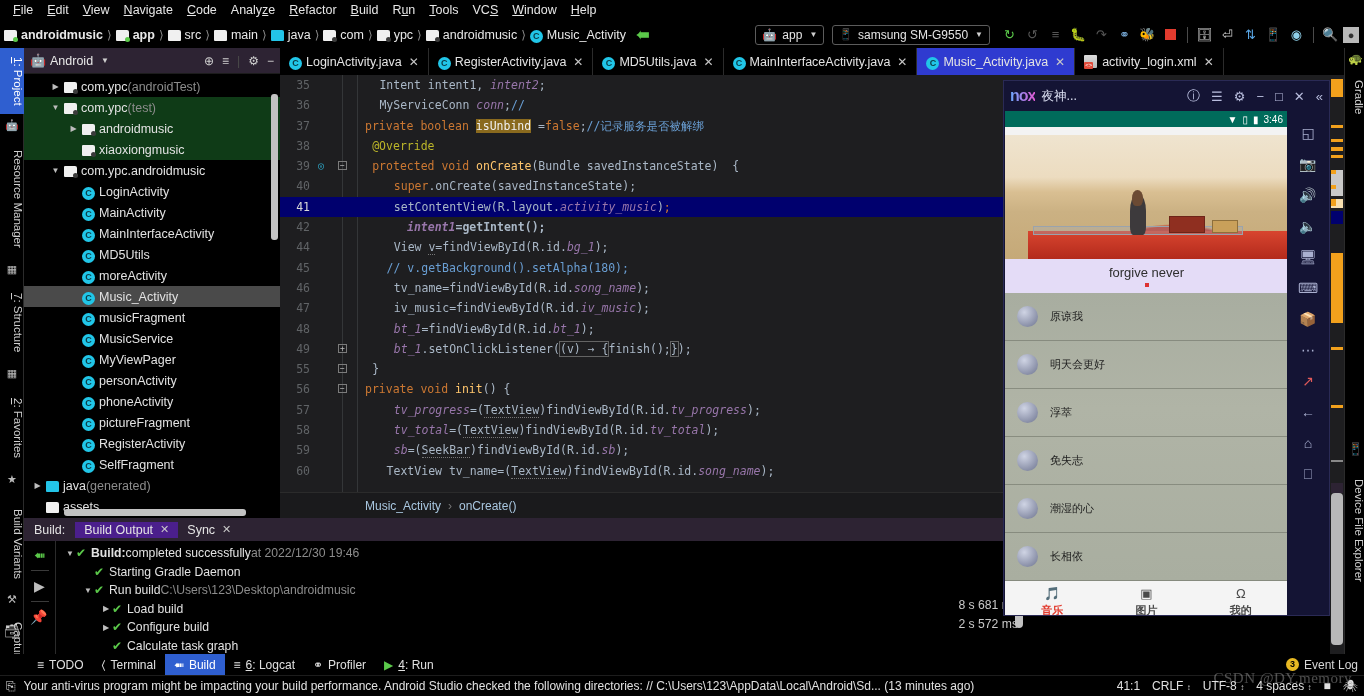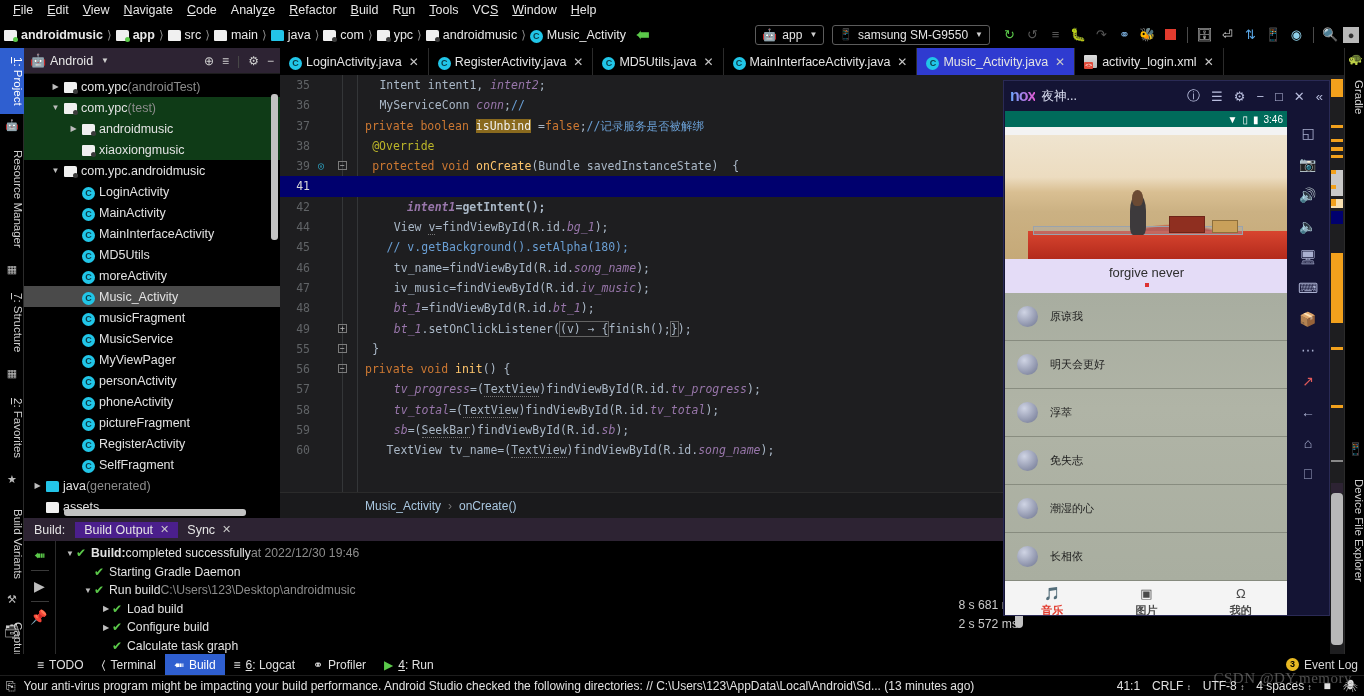--- a/index.html
+++ b/index.html
@@ -626,21 +626,22 @@
 
   <div class="editor">
     <div class="editor-vline" style="left:62px;"></div>
     <div class="editor-vline" style="left:77px;"></div>
     <div id="codearea">
         <div class="codeline"><span class="gutter-num">35</span><span class="code-txt" style="left: 99.4px;"><span class="pun">Intent intent1,</span> <span class="fld">intent2</span><span class="pun">;</span></span></div>
         <div class="codeline"><span class="gutter-num">36</span><span class="code-txt" style="left: 99.4px;"><span class="pun">MyServiceConn </span><span class="fld">conn</span><span class="pun">;</span><span class="cmt">//</span></span></div>
         <div class="codeline"><span class="gutter-num">37</span><span class="code-txt" style="left: 85px;"><span class="kw">private boolean </span><span class="hlbg">isUnbind</span> <span class="pun">=</span><span class="kw">false</span><span class="pun">;</span><span class="cmt">//记录服务是否被解绑</span></span></div>
         <div class="codeline"><span class="gutter-num">38</span><span class="code-txt" style="left: 92.2px;"><span class="anno">@Override</span></span></div>
         <div class="codeline"><span class="gutter-num">39</span><span class="gutter-mark" style="left: 34px; color: rgb(47, 179, 214);">◎</span><span class="fold" style="left: 58px;">−</span><span class="code-txt" style="left: 92.2px;"><span class="kw">protected void </span><span class="mth">onCreate</span><span class="pun">(Bundle savedInstanceState)  {</span></span></div>
-        <div class="codeline hl"><span class="gutter-num">41</span></div>
+        <div class="codeline"><span class="gutter-num">40</span><span class="code-txt" style="left: 113.8px;"><span class="kw">super</span><span class="pun">.</span><span class="pun">onCreate(savedInstanceState);</span></span></div>
+        <div class="codeline hl"><span class="gutter-num">41</span><span class="code-txt" style="left: 113.8px;"><span class="pun">setContentView(R.</span><span class="pun">layout.</span><span class="fld">activity_music</span><span class="pun">)</span><span class="kw">;</span></span></div>
         <div class="codeline"><span class="gutter-num">42</span><span class="code-txt" style="left: 127px; font-weight: bold;"><span class="fld">intent1</span><span class="pun">=getIntent();</span></span></div>
         <div class="codeline"><span class="gutter-num">44</span><span class="code-txt" style="left: 113.8px;"><span class="pun">View </span><span class="wiggle">v</span><span class="pun">=findViewById(R.</span><span class="pun">id.</span><span class="fld">bg_1</span><span class="pun">);</span></span></div>
         <div class="codeline"><span class="gutter-num">45</span><span class="code-txt" style="left: 106.6px;"><span class="cmt">// v.getBackground().setAlpha(180);</span></span></div>
         <div class="codeline"><span class="gutter-num">46</span><span class="code-txt" style="left: 113.8px;"><span class="pun">tv_name=findViewById(R.</span><span class="pun">id.</span><span class="fld">song_name</span><span class="pun">);</span></span></div>
         <div class="codeline"><span class="gutter-num">47</span><span class="code-txt" style="left: 113.8px;"><span class="pun">iv_music=findViewById(R.</span><span class="pun">id.</span><span class="fld">iv_music</span><span class="pun">);</span></span></div>
         <div class="codeline"><span class="gutter-num">48</span><span class="code-txt" style="left: 113.8px;"><span class="fld">bt_1</span><span class="pun">=findViewById(R.</span><span class="pun">id.</span><span class="fld">bt_1</span><span class="pun">);</span></span></div>
         <div class="codeline"><span class="gutter-num">49</span><span class="fold" style="left: 58px;">+</span><span class="code-txt" style="left: 113.8px;"><span class="fld">bt_1</span><span class="pun">.setOnClickListener(</span><span class="lambdabox">(v) → {</span><span class="pun">finish();</span><span class="lambdabox">}</span><span class="pun">);</span></span></div>
         <div class="codeline"><span class="gutter-num">55</span><span class="fold" style="left: 58px;">−</span><span class="code-txt" style="left: 92.2px;"><span class="pun">}</span></span></div>
         <div class="codeline"><span class="gutter-num">56</span><span class="fold" style="left: 58px;">−</span><span class="code-txt" style="left: 85px;"><span class="kw">private void </span><span class="mth">init</span><span class="pun">() {</span></span></div>
         <div class="codeline"><span class="gutter-num">57</span><span class="code-txt" style="left: 113.8px;"><span class="fld">tv_progress</span><span class="pun">=(</span><span class="wiggle">TextView</span><span class="pun">)findViewById(R.</span><span class="pun">id.</span><span class="fld">tv_progress</span><span class="pun">);</span></span></div>

